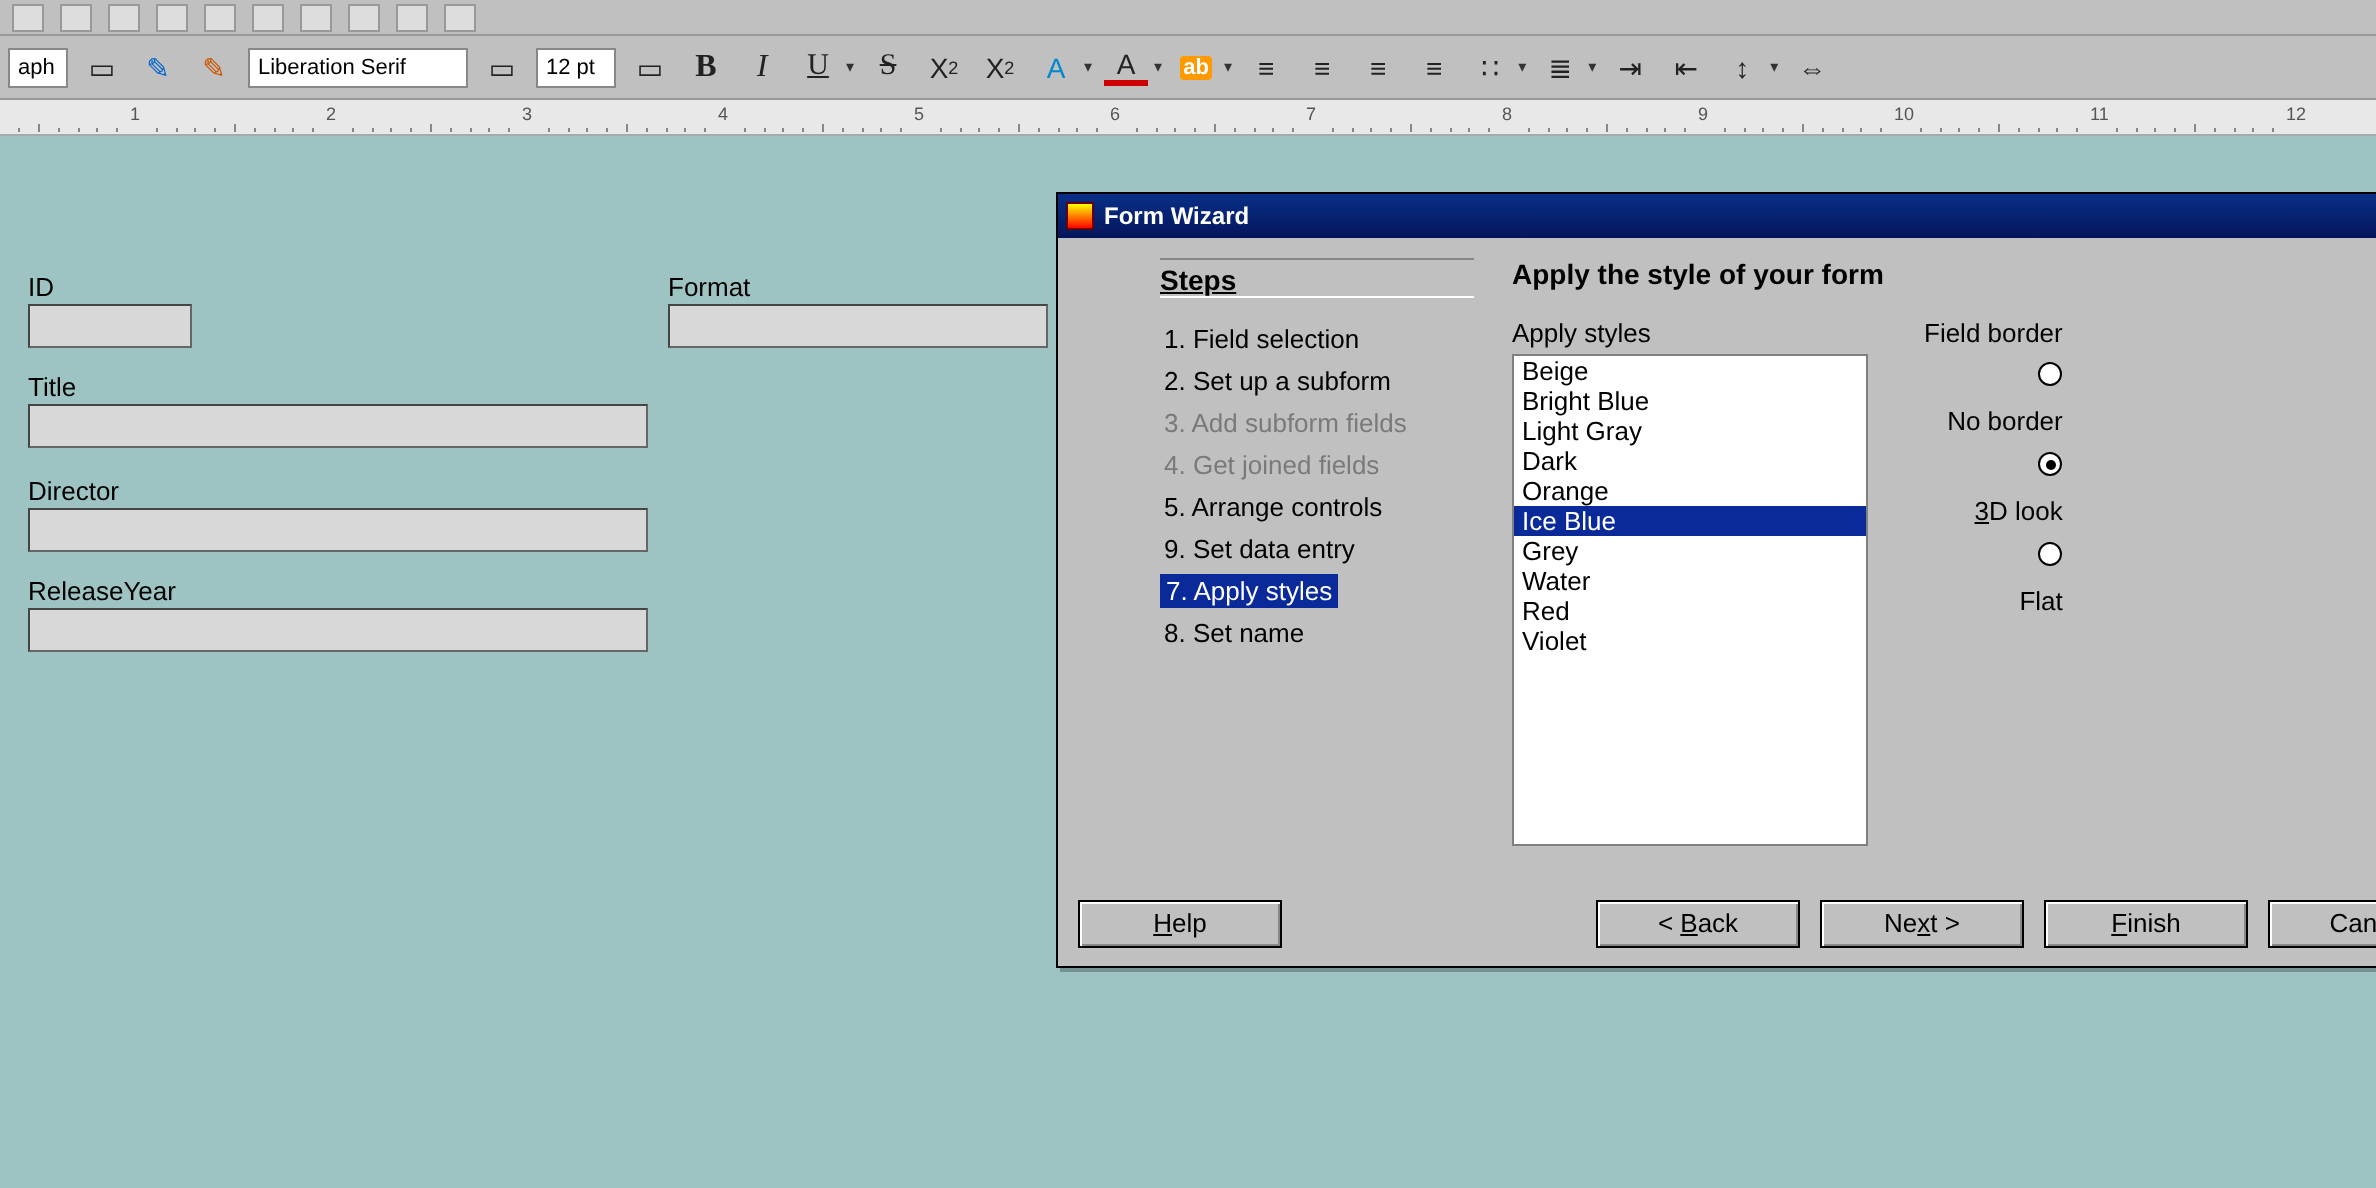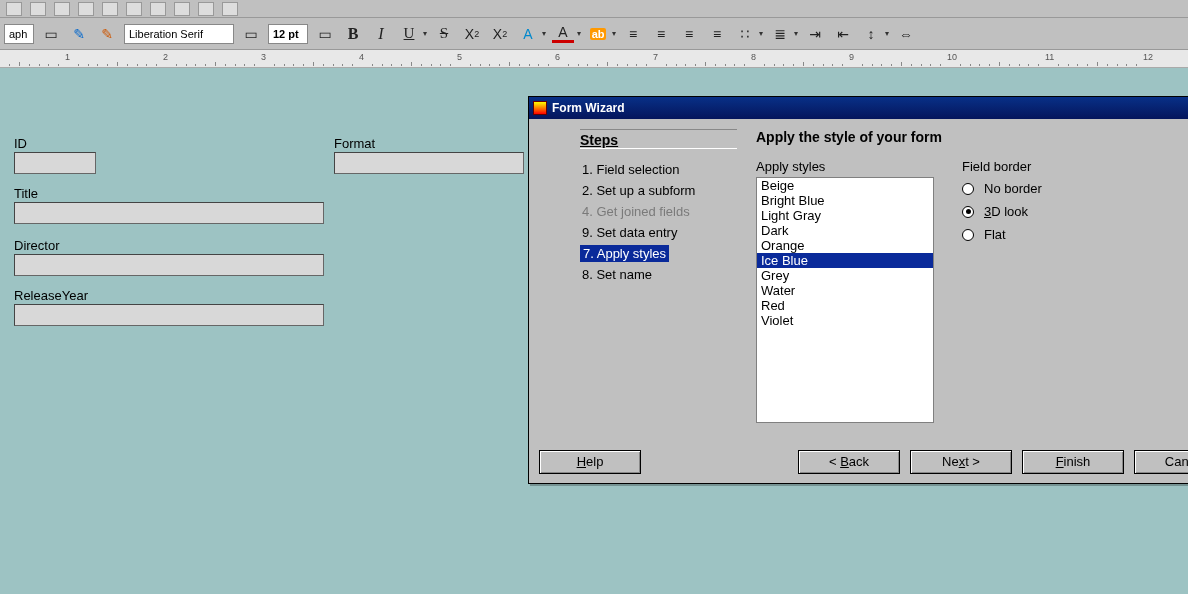--- a/index.html
+++ b/index.html
@@ -36,21 +36,21 @@
   .tb-box {
     border: 1px solid #888;
     background: #fff;
     padding: 1px 4px;
     font-size: 11px;
     height: 20px;
     display: inline-flex;
     align-items: center;
   }
   .font-name { width: 110px; }
-  .font-size { width: 40px; font-weight: bold; }
+  .font-size { width: 40px; }
   .tb-icon {
     width: 22px; height: 22px;
     display: inline-flex; align-items:center; justify-content:center;
     font-size: 14px;
     color: #222;
   }
   .tb-bold { font-weight: bold; font-family: "Times New Roman", serif; font-size:16px;}
   .tb-ital { font-style: italic; font-family: "Times New Roman", serif; font-size:16px;}
   .tb-under { text-decoration: underline; font-family: "Times New Roman", serif; font-size:15px;}
   .tb-strike { text-decoration: line-through; font-family: "Times New Roman", serif; font-size:15px;}
@@ -185,22 +185,23 @@
     padding: 0 4px;
     line-height: 15px;
     cursor:default;
   }
   .style-item.selected {
     background: #0a2a9a;
     color: #fff;
   }
   .radios { font-size:13px; }
   .radio-row {
-    display:flex; align-items:center; gap:10px;
+    display:flex; align-items:flex-end; gap:10px;
     padding: 4px 0;
+    flex-direction: column;
   }
   .radio {
     width:12px; height:12px; border:1px solid #000; border-radius:50%;
     display:inline-flex; align-items:center; justify-content:center;
     background:#fff;
   }
   .radio.checked::after {
     content:""; width:5px; height:5px; background:#000; border-radius:50%;
   }
   .mnemonic { text-decoration: underline; }
@@ -444,21 +445,23 @@
     <span class="wiz-icon"></span>
     <span>Form Wizard</span>
     <span class="close">×</span>
   </div>
   <div class="wizard-body">
     <div class="steps-pane">
       <div class="steps-heading">Steps</div>
       <div id="steps-container">
           <div class="step-item">1. Field selection</div>
           <div class="step-item">2. Set up a subform</div>
+          <div class="step-item disabled">3. Add subform fields</div>
           <div class="step-item disabled">4. Get joined fields</div>
+          <div class="step-item">5. Arrange controls</div>
           <div class="step-item">9. Set data entry</div>
           <div style="padding: 2px 0px;"><span class="step-item current">7. Apply styles</span></div>
           <div class="step-item">8. Set name</div>
         </div>
     </div>
     <div class="main-pane">
       <div class="main-heading">Apply the style of your form</div>
       <div class="apply-row">
         <div class="col">
           <div class="col-label">Apply styles</div>

